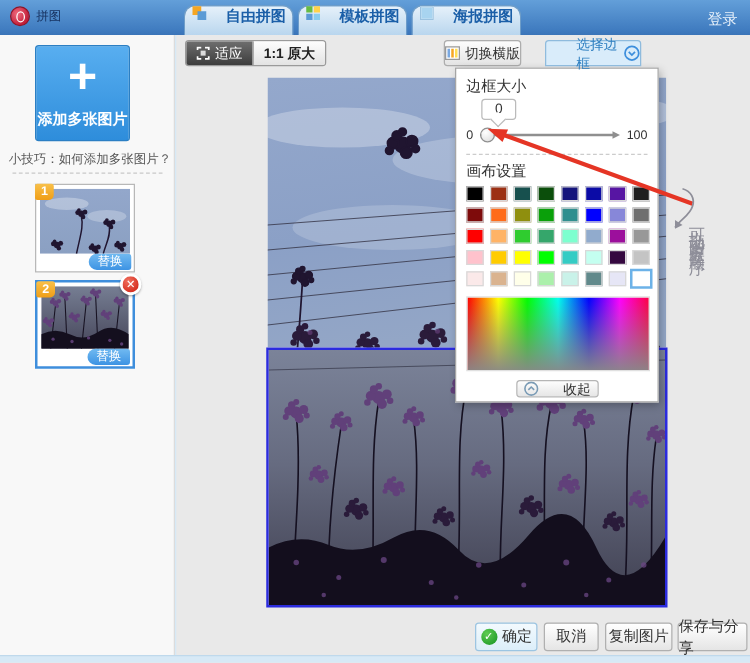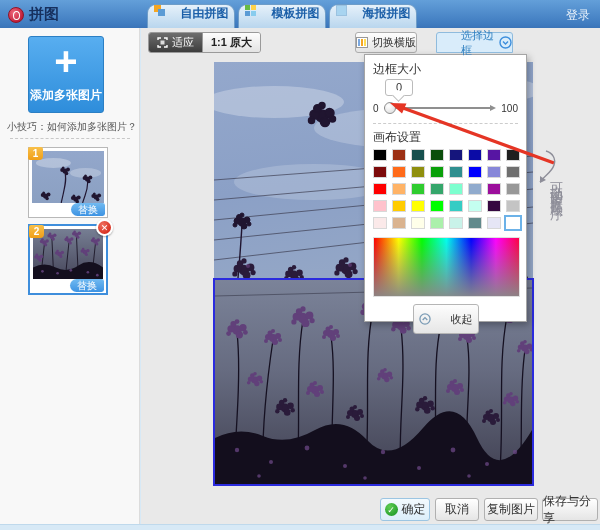--- a/index.html
+++ b/index.html
@@ -18,21 +18,21 @@
     background:linear-gradient(#639FD9,#407CC0 85%,#3A74B8);
     z-index:4;
   }
   .logo-wrap { position:absolute; left:8px; top:5px; display:flex; align-items:center; gap:5px; }
   .logo-icon {
     width:16px; height:16px; border-radius:50%;
     background:radial-gradient(circle at 35% 35%, #F06A7E, #C21F3A 70%);
     border:1px solid #8F1528; position:relative;
   }
   .logo-icon::after{ content:""; position:absolute; left:4px; top:3px; width:5px; height:7px; border:1.5px solid #fff; border-radius:50%; }
-  .logo-title { font-size:15px; font-weight:bold; color:#16305E; }
+  .logo-title { font-size:10px; font-weight:normal; color:#16305E; }
   .login { position:absolute; right:10px; top:7px; color:#E8F1FA; font-size:12px; cursor:pointer; }
   
   .tabs { position:absolute; left:147px; top:4px; display:flex; gap:3px; }
   .tab {
     height:24px; width:88px; display:flex; align-items:flex-start; justify-content:center; gap:16px;
     background:linear-gradient(#E6F1FA,#B9D6EE);
     border:1px solid #6E9DC8; border-bottom:none;
     border-radius:9px 9px 0 0;
     font-size:12px; font-weight:bold; color:#1B5FA8; cursor:pointer;
   }
@@ -139,21 +139,21 @@
   .palette { display:grid; grid-template-columns:repeat(8,14px); grid-auto-rows:12px; gap:5px; margin-top:4px; }
   .swatch { width:14px; height:12px; border:1px solid #D8D8D8; cursor:pointer; }
   .swatch.selected { outline:2px solid #6CB2E8; outline-offset:0; border-color:#fff; }
   .gradient-box {
     margin-top:8px; width:147px; height:60px; cursor:crosshair; border:1px solid #E0E0E0;
     background:
       linear-gradient(to bottom, rgba(136,136,136,0) 0%, rgba(136,136,136,.95) 100%),
       linear-gradient(to right, #FF0000,#FFFF00 17%,#00FF00 33%,#00FFEE 50%,#0000FF 67%,#FF00FF 84%,#FF0044);
   }
   .collapse-btn {
-    margin:7px auto 0 auto; width:66px; height:30px;
+    margin:7px auto 0 auto; width:66px; height:14px;
     border:1px solid #B5B5B5; border-radius:3px; background:linear-gradient(#FDFDFD,#E6E6E6);
     display:flex; align-items:center; justify-content:center; gap:20px;
     font-size:11px; color:#333; cursor:pointer;
   }
   
   .footer-btn {
     position:absolute; top:470px; height:23px; border:1px solid #B0B0B0; border-radius:3px;
     background:linear-gradient(#FFFFFF,#E5E5E5); font-size:12px; color:#333;
     display:flex; align-items:center; justify-content:center; gap:4px; cursor:pointer;
   }

